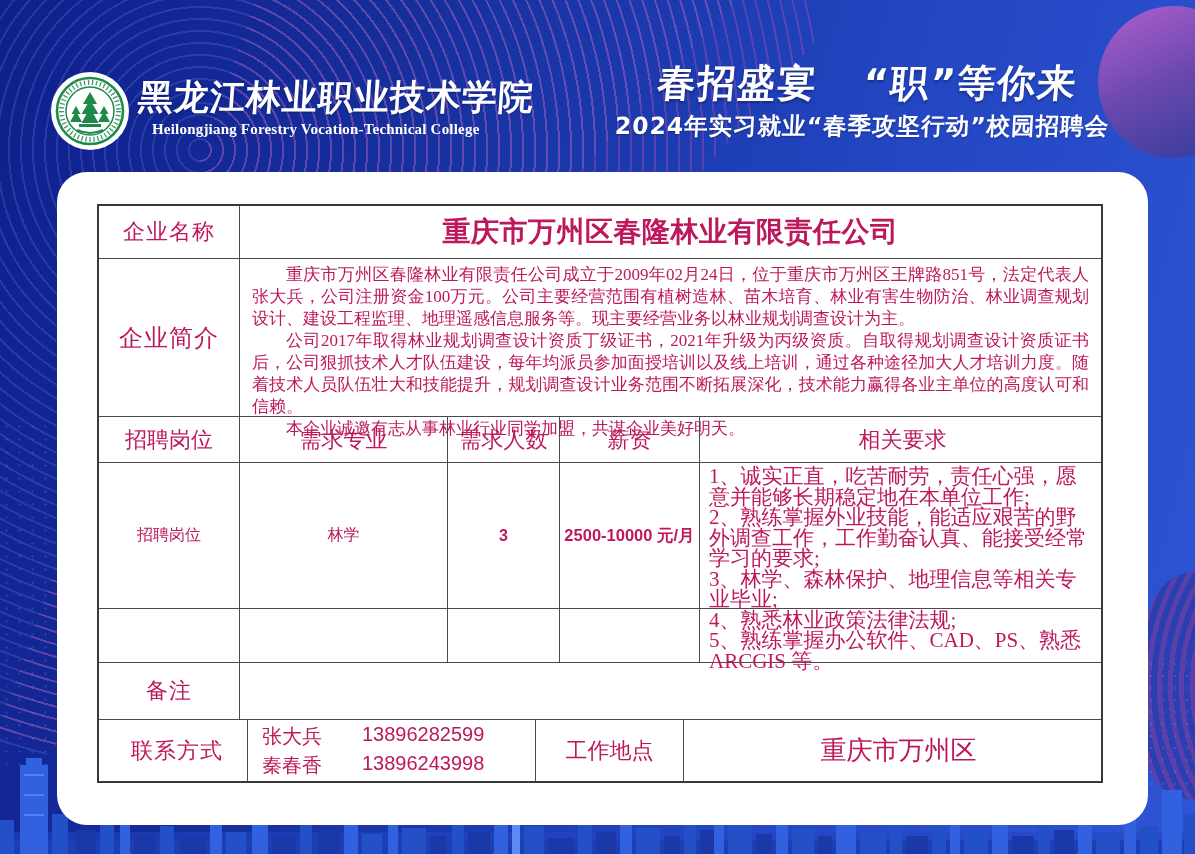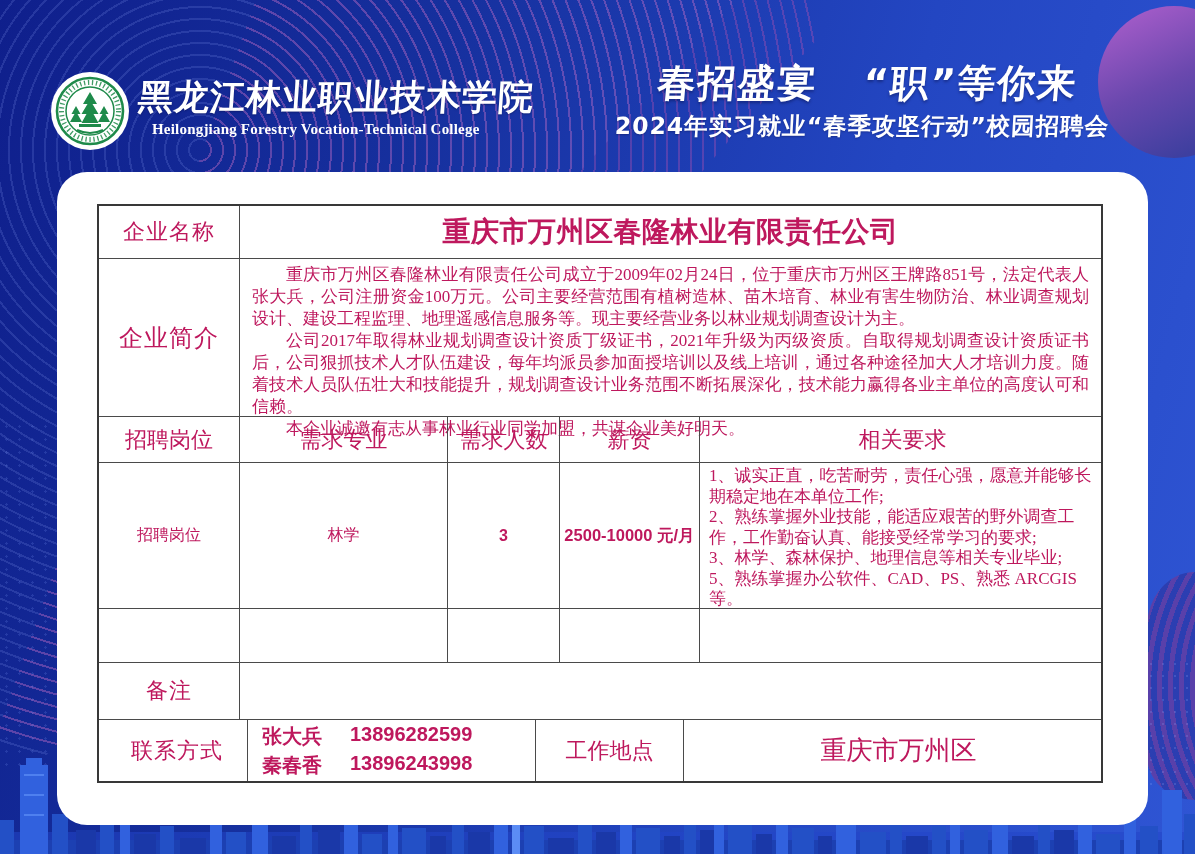--- a/index.html
+++ b/index.html
@@ -106,28 +106,28 @@
     font-size:17px; line-height:22px;
   }
   .profile p { text-indent:2em; }
 
   .th { font-size:22px; }
   .jobcell { font-size:16px; }
   .num { font-family:"Liberation Sans", sans-serif; font-weight:bold; font-size:16px; }
   .salary { font-family:"Liberation Sans", sans-serif; font-weight:bold; font-size:16.5px; }
   .reqs {
     display:block; text-align:left; padding:3px 9px;
-    font-size:17px; line-height:20.5px;
+    font-size:21px; line-height:20.5px;
   }
   .contact-cell {
     display:flex; flex-direction:column; justify-content:center; align-items:flex-start;
     padding-left:14px; gap:2px;
   }
   .contact-line {
-    display:flex; gap:28px; font-weight:bold; font-size:20px;
+    display:flex; gap:40px; font-weight:normal; font-size:20px;
     font-family:"Liberation Sans", sans-serif;
   }
   .loc-label { font-size:22px; }
   .loc-value { font-size:26px; }
 </style>
 </head>
 <body>
 
 <div class="poster">
 
@@ -248,20 +248,21 @@
 
       <div class="trow r4">
         <div class="cell w-label jobcell">招聘岗位</div>
         <div class="cell w-major jobcell">林学</div>
         <div class="cell w-count num">3</div>
         <div class="cell w-salary salary">2500-10000 元/月</div>
         <div class="cell w-req reqs">
           <div>1、诚实正直，吃苦耐劳，责任心强，愿意并能够长期稳定地在本单位工作;</div>
           <div>2、熟练掌握外业技能，能适应艰苦的野外调查工作，工作勤奋认真、能接受经常学习的要求;</div>
           <div>3、林学、森林保护、地理信息等相关专业毕业;</div>
+          <div>4、熟悉林业政策法律法规;</div>
           <div>5、熟练掌握办公软件、CAD、PS、熟悉 ARCGIS 等。</div>
         </div>
       </div>
 
       <div class="trow r5">
         <div class="cell w-label"></div>
         <div class="cell w-major"></div>
         <div class="cell w-count"></div>
         <div class="cell w-salary"></div>
         <div class="cell w-req"></div>

